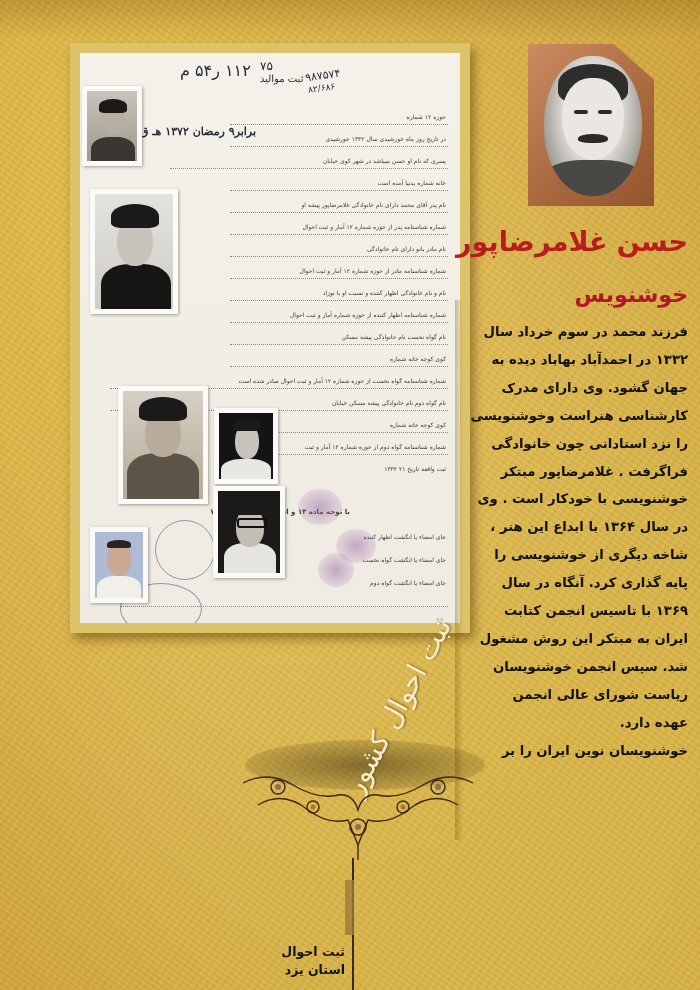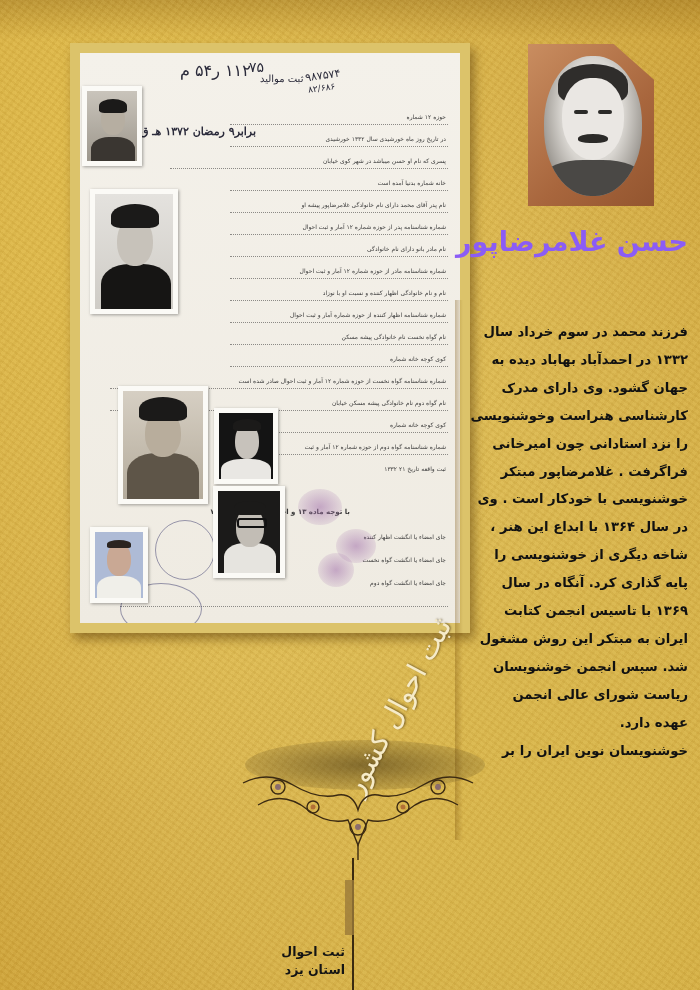--- a/index.html
+++ b/index.html
@@ -38,21 +38,21 @@
 
   
   .portrait-frame{position:absolute;left:528px;top:44px;width:126px;height:162px;
     background:linear-gradient(135deg,#c98d60,#a8663d 60%,#93552f);
     clip-path:polygon(0 0,68% 0,100% 22%,100% 100%,0 100%);
     box-shadow:2px 3px 6px rgba(0,0,0,0.4);}
   .portrait-oval{position:absolute;left:16px;top:12px;width:98px;height:140px;border-radius:48%;
     background:radial-gradient(ellipse at 50% 40%,#f4f2ef 0%,#d8d5d0 45%,#a6a29c 70%,#5b5955 100%);overflow:hidden;}
 
   
-  .name{position:absolute;right:12px;top:226px;direction:rtl;color:#8b5cf6;font-weight:bold;font-size:27px;
+  .name{position:absolute;right:12px;top:226px;direction:rtl;color:#b91c1c;font-weight:bold;font-size:27px;
     font-family:"DejaVu Sans",sans-serif;letter-spacing:-0.5px;}
   .subtitle{position:absolute;right:12px;top:282px;direction:rtl;color:#b0182a;font-weight:bold;font-size:22px;}
   .bio{position:absolute;right:12px;top:318px;width:238px;direction:rtl;text-align:justify;text-align-last:right;
     color:#111;font-weight:bold;font-size:13.2px;line-height:27.9px;}
   .bio-left-edge{position:absolute;left:455px;top:300px;width:8px;height:540px;
     background:linear-gradient(to right,rgba(120,80,10,0.35),rgba(120,80,10,0));}
   .callig-shadow{position:absolute;left:245px;top:740px;width:240px;height:50px;border-radius:50%;
     background:radial-gradient(ellipse,rgba(60,45,15,0.55),rgba(60,45,15,0));}
   .callig-text{position:absolute;left:300px;top:690px;color:#f6ebc8;font-family:"DejaVu Serif",serif;font-size:28px;
     transform:rotate(-62deg);transform-origin:center;white-space:nowrap;text-shadow:1px 1px 2px rgba(80,60,20,0.6);direction:rtl;}
@@ -67,21 +67,21 @@
 <body>
 
 <div class="page">
   <div class="top-band"></div>
   <div class="paper-grain"></div>
 
   <div class="doc-frame">
     <div class="doc-sheet">
 
       <div class="hand" style="left:100px;top:8px;font-size:16px;">۱۱۲ ر۵۴ م</div>
-      <div class="hand" style="left:169px;top:6px;font-size:14px;">۷۵</div>
+      <div class="hand" style="left:180px;top:6px;font-size:12px;">۷۵</div>
       <div class="hand" style="left:180px;top:20px;font-size:10px;">ثبت موالید</div>
       <div class="hand" style="left:225px;top:16px;font-size:11px;transform:rotate(-8deg);">۹۸۷۵۷۴</div>
       <div class="hand" style="left:228px;top:30px;font-size:9px;transform:rotate(-8deg);">۸۲/۶۸۶</div>
       <div class="hand" style="left:60px;top:72px;font-size:11px;font-weight:bold;">برابر۹ رمضان ۱۳۷۲ هـ ق</div>
 
       <div>
         <div class="form-label" style="top:60px;">حوزه ۱۲ شماره</div>
         <div class="form-line" style="top:70px;left:150px;"></div>
         <div class="form-label" style="top:82px;">در تاریخ روز ماه خورشیدی سال ۱۳۳۲ خورشیدی</div>
         <div class="form-line" style="top:92px;left:150px;"></div>
@@ -184,28 +184,29 @@
       <div style="position:absolute;left:14px;top:8px;width:70px;height:40px;background:#2f2d2b;border-radius:50% 50% 30% 30%;"></div>
       <div style="position:absolute;left:18px;top:22px;width:62px;height:82px;background:#eae7e3;border-radius:45% 45% 50% 50%;"></div>
       <div style="position:absolute;left:30px;top:54px;width:14px;height:4px;background:#2b2a28;border-radius:2px;"></div>
       <div style="position:absolute;left:54px;top:54px;width:14px;height:4px;background:#2b2a28;border-radius:2px;"></div>
       <div style="position:absolute;left:34px;top:78px;width:30px;height:9px;background:#2b2a28;border-radius:50% 50% 40% 40%;"></div>
       <div style="position:absolute;left:0;top:104px;width:98px;height:40px;background:#4a4845;border-radius:40% 40% 0 0;"></div>
     </div>
   </div>
 
   <div class="name">حسن غلامرضاپور</div>
+  <div class="subtitle">خوشنویس</div>
 
   <div class="bio-left-edge"></div>
   <div class="bio">
     <div>فرزند محمد  در سوم خرداد سال</div>
     <div>۱۳۳۲ در احمدآباد بهاباد دیده به</div>
     <div>جهان گشود. وی دارای مدرک</div>
     <div>کارشناسی هنراست وخوشنویسی</div>
-    <div>را نزد استادانی چون امیرخانی</div>
+    <div>را نزد استادانی چون خانوادگی</div>
     <div>فراگرفت . غلامرضاپور مبتکر</div>
     <div>خوشنویسی با خودکار است . وی</div>
     <div>در سال ۱۳۶۴ با ابداع این هنر ،</div>
     <div>شاخه دیگری از خوشنویسی را</div>
     <div>پایه گذاری کرد. آنگاه در سال</div>
     <div>۱۳۶۹ با تاسیس انجمن کتابت</div>
     <div>ایران به مبتکر این روش مشغول</div>
     <div>شد. سپس انجمن خوشنویسان</div>
     <div>ریاست شورای عالی انجمن</div>
     <div style="text-align:center;padding-left:60px;">عهده دارد.</div>

